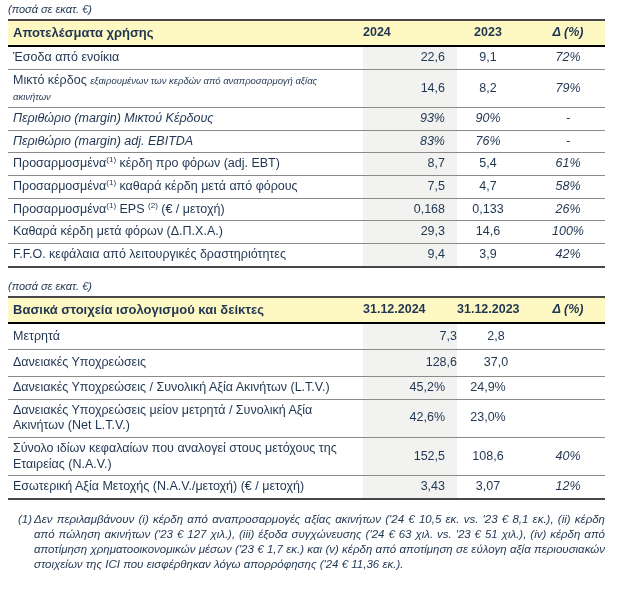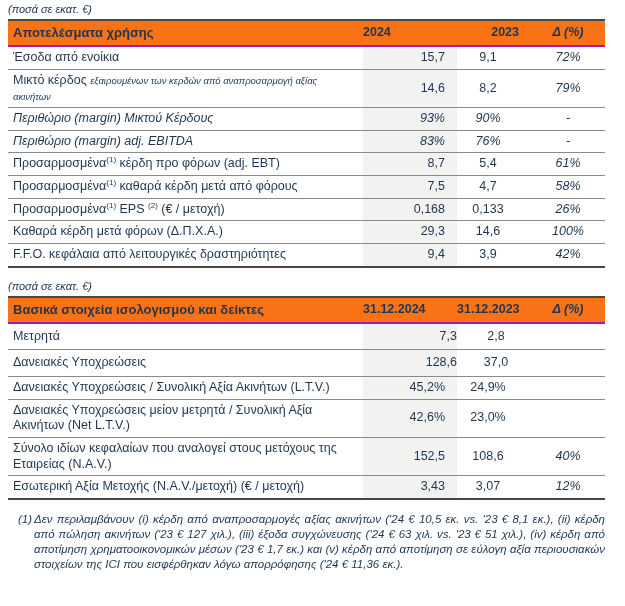--- a/index.html
+++ b/index.html
@@ -24,30 +24,30 @@
     table-layout: fixed;
     font-size: 12.5px;
     line-height: 1.25;
   }
   col.c-label { width: 355px; }
   col.c-y1    { width: 94px; }
   col.c-y2    { width: 78px; }
   col.c-delta { width: 70px; }
 
   thead th {
-    background: #f97316;
+    background: #fef9c3;
     border-top: 2px solid #474747;
-    border-bottom: 2px solid #a21caf;
+    border-bottom: 2px solid #000000;
     padding: 4px 0;
     font-weight: bold;
     vertical-align: middle;
   }
   .th-title { text-align: left; padding-left: 5px; font-size: 13px; }
   .th-y1 { text-align: left; padding-right: 12px; }
-  .th-y2 { text-align: right; padding-right: 16px; }
+  .th-y2 { padding-right: 16px; }
   .th-delta { text-align: center; font-style: italic; padding-right: 4px; }
 
   tbody td {
     border-bottom: 1px solid #8a8a8a;
     padding: 3px 0;
     vertical-align: middle;
   }
   tbody tr:last-child td { border-bottom: 2px solid #474747; }
 
   .td-label { text-align: left; padding-left: 5px; padding-right: 8px; }
@@ -91,21 +91,21 @@
         <tr>
           <th class="th-title">Αποτελέσματα χρήσης</th>
           <th class="th-y1">2024</th>
           <th class="th-y2">2023</th>
           <th class="th-delta">Δ (%)</th>
         </tr>
       </thead>
       <tbody>
         <tr>
           <td class="td-label">Έσοδα από ενοίκια</td>
-          <td class="td-y1">15,7</td>
+          <td class="td-y1">22,6</td>
           <td class="td-y2">9,1</td>
           <td class="td-delta">72%</td>
         </tr>
         <tr>
           <td class="td-label">
             <span>Μικτό κέρδος</span>
             <span class="small-note">εξαιρουμένων των κερδών από αναπροσαρμογή αξίας ακινήτων</span>
           </td>
           <td class="td-y1">14,6</td>
           <td class="td-y2">8,2</td>

